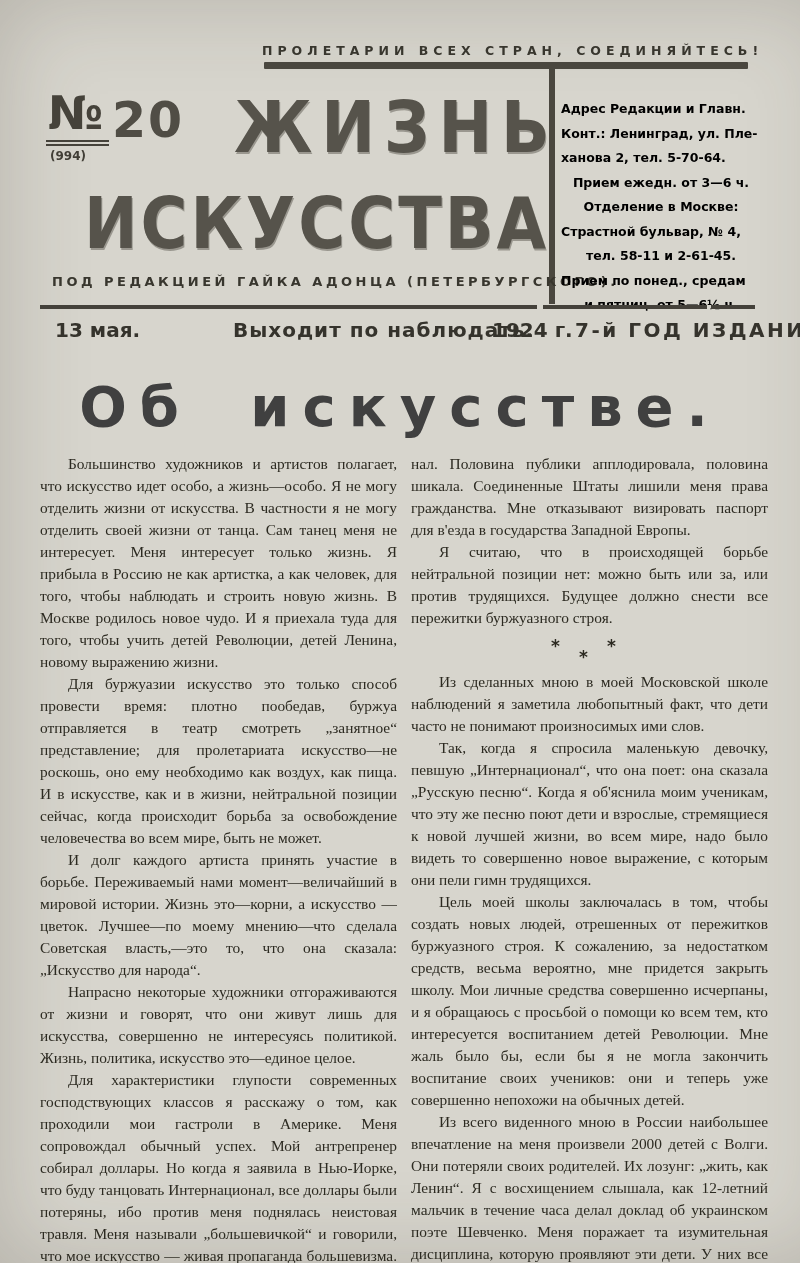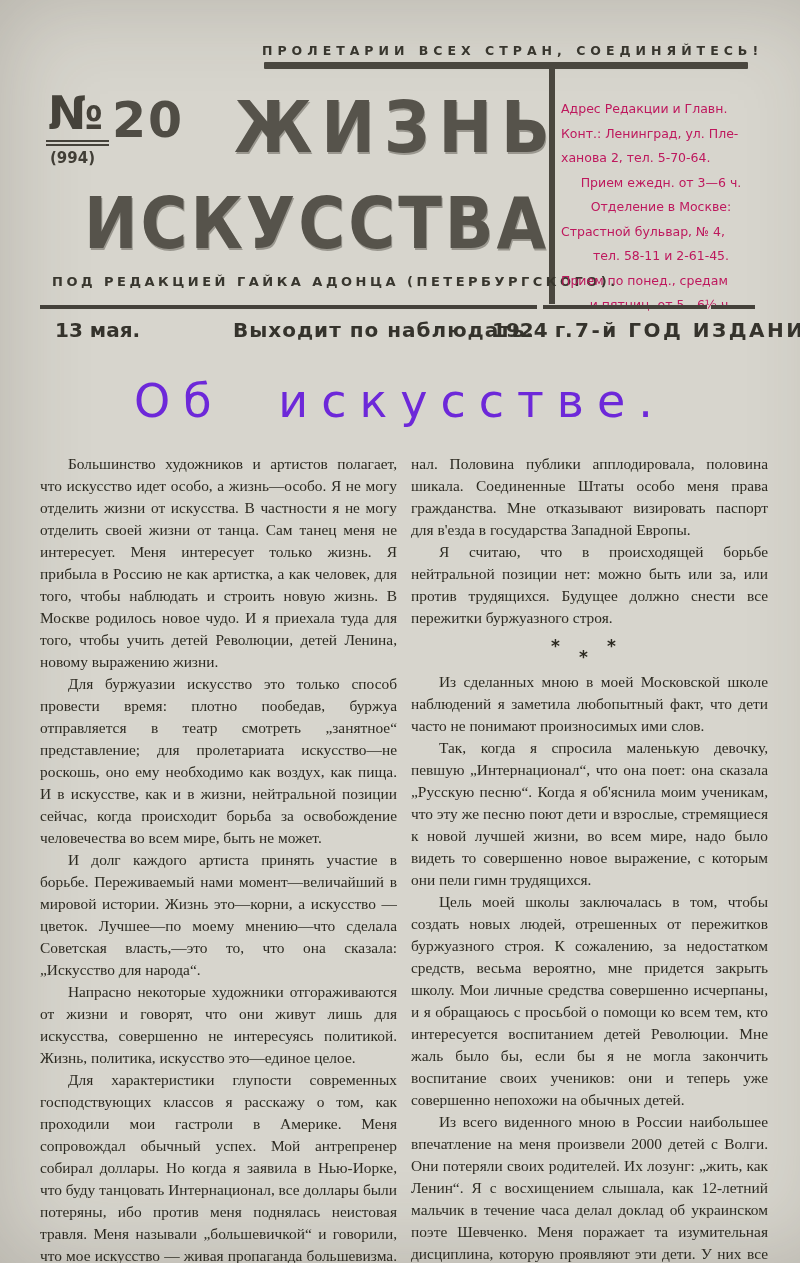--- a/index.html
+++ b/index.html
@@ -37,21 +37,21 @@
     color:#45423a;line-height:1;
     border-bottom:6px double #45423a;padding:0 6px 4px 2px;
   }
   .no-num{
     position:absolute;left:66px;top:6px;
     font-family:"DejaVu Sans",sans-serif;font-weight:700;font-size:49px;
     color:#504d45;line-height:1;letter-spacing:2px;
   }
   .issue-total{
     margin-top:3px;padding-left:4px;
-    font-family:"DejaVu Sans",sans-serif;font-weight:700;font-size:15px;
+    font-family:"DejaVu Sans",sans-serif;font-weight:700;font-size:12px;
     color:#413e36;
   }
   .title-line1,.title-line2{
     position:absolute;
     font-family:"DejaVu Sans","Liberation Sans",sans-serif;
     font-weight:800;color:#56534b;line-height:1;
     text-shadow:1px 1px 0 rgba(40,38,30,.35);
     transform:scaleY(1.12);transform-origin:top left;
     white-space:nowrap;
   }
@@ -59,22 +59,22 @@
   .title-line2{left:84px;top:188px;font-size:64px;letter-spacing:3px;}
   .editor-line{
     position:absolute;left:52px;top:274px;width:500px;
     font-family:"DejaVu Sans",sans-serif;font-weight:700;font-size:13px;
     letter-spacing:3.5px;color:#38362e;white-space:nowrap;
   }
   
   .contact{
     position:absolute;left:561px;top:97px;width:200px;
     font-family:"DejaVu Sans","Liberation Sans",sans-serif;
-    font-weight:400;font-size:12.5px;line-height:24.5px;
-    color:#be185d;
+    font-weight:700;font-size:12.5px;line-height:24.5px;
+    color:#000000;
   }
   .contact p{margin:0;}
   .contact p:nth-child(4),
   .contact p:nth-child(5),
   .contact p:nth-child(7),
   .contact p:nth-child(9){text-align:center;}
   
   .hrule-row{position:absolute;left:40px;top:305px;width:715px;height:5px;}
   .hrule-row span{position:absolute;top:0;height:4px;background:#44413a;display:block;}
   .hrule-row .seg1{left:0;width:497px;}
@@ -88,23 +88,23 @@
   .dateline span{position:absolute;white-space:nowrap;}
   .dl-date{left:55px;}
   .dl-schedule{left:233px;letter-spacing:1px;}
   .dl-year{left:492px;}
   .dl-edition{left:575px;letter-spacing:2.5px;}
   
   .headline{
     position:absolute;left:0;top:376px;width:800px;margin:0;
     text-align:center;
     font-family:"DejaVu Sans","Liberation Sans",sans-serif;
-    font-weight:400;font-size:46px;line-height:1.1;
+    font-weight:700;font-size:56px;line-height:1.1;
     letter-spacing:13px;word-spacing:26px;
-    color:#6d28d9;
+    color:#404040;
   }
   .columns{
     position:absolute;left:40px;top:453px;width:728px;
     display:flex;gap:14px;
   }
   .col{width:357px;
     font-size:15.4px;line-height:22px;text-align:justify;
     color:#2c2a21;
   }
   .col p{margin:0;text-indent:28px;}
@@ -170,21 +170,21 @@
     <div class="col col-left">
         <p>Большинство художников и артистов полагает, что искусство идет особо, а жизнь—особо. Я не могу отделить жизни от искусства. В частности я не могу отделить своей жизни от танца. Сам танец меня не интересует. Меня интересует только жизнь. Я прибыла в Россию не как артистка, а как человек, для того, чтобы наблюдать и строить новую жизнь. В Москве родилось новое чудо. И я приехала туда для того, чтобы учить детей Революции, детей Ленина, новому выражению жизни.</p>
         <p>Для буржуазии искусство это только способ провести время: плотно пообедав, буржуа отправляется в театр смотреть „занятное“ представление; для пролетариата искусство—не роскошь, оно ему необходимо как воздух, как пища. И в искусстве, как и в жизни, нейтральной позиции сейчас, когда происходит борьба за освобождение человечества во всем мире, быть не может.</p>
         <p>И долг каждого артиста принять участие в борьбе. Переживаемый нами момент—величайший в мировой истории. Жизнь это—корни, а искусство — цветок. Лучшее—по моему мнению—что сделала Советская власть,—это то, что она сказала: „Искусство для народа“.</p>
         <p>Напрасно некоторые художники отгораживаются от жизни и говорят, что они живут лишь для искусства, совершенно не интересуясь политикой. Жизнь, политика, искусство это—единое целое.</p>
         <p>Для характеристики глупости современных господствующих классов я расскажу о том, как проходили мои гастроли в Америке. Меня сопровождал обычный успех. Мой антрепренер собирал доллары. Но когда я заявила в Нью-Иорке, что буду танцовать Интернационал, все доллары были потеряны, ибо против меня поднялась неистовая травля. Меня называли „большевичкой“ и говорили, что мое искусство — живая пропаганда большевизма. В Чикаго, во время концерта, мой аккомпаниатор убежал со сцены, когда я заявила, что буду танцовать Интернационал. Тогда из публики вышла 14-летняя еврейская девочка, и под ее аккомпанимент я исполнила Интернацио-</p>
       </div>
 
     <div class="col col-right">
       <div class="group-a">
-          <p>нал. Половина публики апплодировала, половина шикала. Соединенные Штаты особо меня права гражданства. Мне отказывают визировать паспорт для в'езда в государства Западной Европы.</p>
+          <p>нал. Половина публики апплодировала, половина шикала. Соединенные Штаты лишили меня права гражданства. Мне отказывают визировать паспорт для в'езда в государства Западной Европы.</p>
           <p>Я считаю, что в происходящей борьбе нейтральной позиции нет: можно быть или за, или против трудящихся. Будущее должно снести все пережитки буржуазного строя.</p>
         </div>
 
       <div class="asterism">
         <span class="ast-l">*</span>
         <span class="ast-r">*</span>
         <span class="ast-b">*</span>
       </div>
 
       <div class="group-b">

